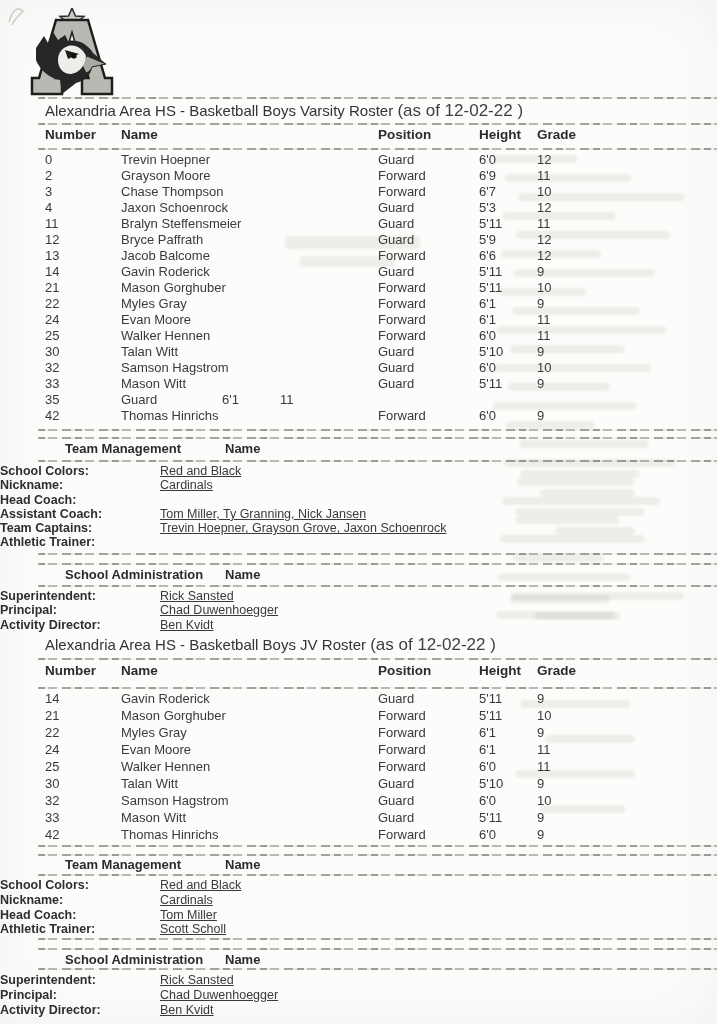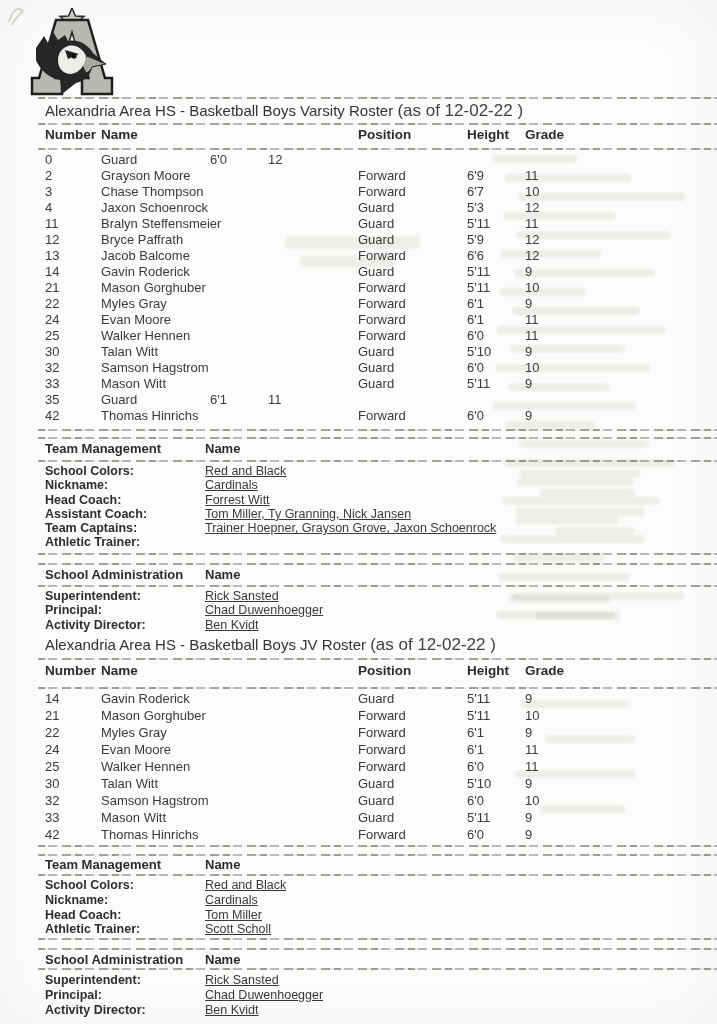--- a/index.html
+++ b/index.html
@@ -28,32 +28,32 @@
   }
   .title .asof{font-size:17px;color:#3f3f3f;}
   .thead,.trow{
     position:relative;
     display:flex;align-items:baseline;
     padding-left:45px;white-space:nowrap;
   }
   .thead{position:absolute;font-weight:bold;font-size:13.5px;color:#2c2c2c;}
   .tbody{position:absolute;left:0;right:0;font-size:13px;color:#3a3a3a;}
   .c{display:inline-block;}
-  .c.num{width:56px;}
+  .c.num{width:76px;}
   .c.name{width:257px;}
   .c.pos{width:101px;}
-  .c.hgt{width:50px;margin-left:8px;}
+  .c.hgt{width:50px;}
   .c.grd{flex:1;margin-left:8px;}
   .kvhead{
     position:absolute;display:flex;padding-left:45px;
     font-weight:bold;font-size:13px;color:#2c2c2c;white-space:nowrap;
   }
-  .kvhead .kl{width:160px;}
+  .kvhead .kl{width:160px;margin-left:20px;}
   .kvbody{position:absolute;left:0;right:0;font-size:12.5px;}
-  .kvrow{display:flex;padding-left:45px;white-space:nowrap;}
+  .kvrow{display:flex;white-space:nowrap;}
   .kvrow .kl{width:160px;font-weight:bold;color:#2e2e2e;}
   .kvrow .kvv{flex:1;color:#3a3a3a;text-decoration:underline;}
   .logo{position:absolute;left:20px;top:8px;width:104px;height:92px;}
   
   .ghost{
     position:absolute;height:8px;border-radius:4px;
     background:#4a4a42;opacity:.08;filter:blur(1px);
   }
   .pencil{position:absolute;left:4px;top:2px;width:30px;height:30px;opacity:.5;}
 </style>
@@ -89,20 +89,21 @@
     <span class="c name">Name</span>
     <span class="c pos">Position</span>
     <span class="c hgt">Height</span>
     <span class="c grd">Grade</span>
   </div>
   <div class="rule" style="top:148px"></div>
 
   <div class="tbody" style="top:152px;line-height:16px">
       <div class="trow">
         <span class="c num">0</span>
+        <span class="c name">Trevin Hoepner</span>
         <span class="c pos">Guard</span>
         <span class="c hgt">6'0</span>
         <span class="c grd">12</span>
       </div>
       <div class="trow">
         <span class="c num">2</span>
         <span class="c name">Grayson Moore</span>
         <span class="c pos">Forward</span>
         <span class="c hgt">6'9</span>
         <span class="c grd">11</span>
@@ -225,29 +226,28 @@
       <div class="kvrow">
         <span class="kl">School Colors:</span>
         <span class="kvv">Red and Black</span>
       </div>
       <div class="kvrow">
         <span class="kl">Nickname:</span>
         <span class="kvv">Cardinals</span>
       </div>
       <div class="kvrow">
         <span class="kl">Head Coach:</span>
-        <span class="kvv">Forrest Witt</span>
       </div>
       <div class="kvrow">
         <span class="kl">Assistant Coach:</span>
         <span class="kvv">Tom Miller, Ty Granning, Nick Jansen</span>
       </div>
       <div class="kvrow">
         <span class="kl">Team Captains:</span>
-        <span class="kvv">Trainer Hoepner, Grayson Grove, Jaxon Schoenrock</span>
+        <span class="kvv">Trevin Hoepner, Grayson Grove, Jaxon Schoenrock</span>
       </div>
       <div class="kvrow">
         <span class="kl">Athletic Trainer:</span>
       </div>
     </div>
 
   <div class="rule" style="top:553px"></div>
   <div class="rule" style="top:563px"></div>
 
   <div class="kvhead" style="top:567px">

